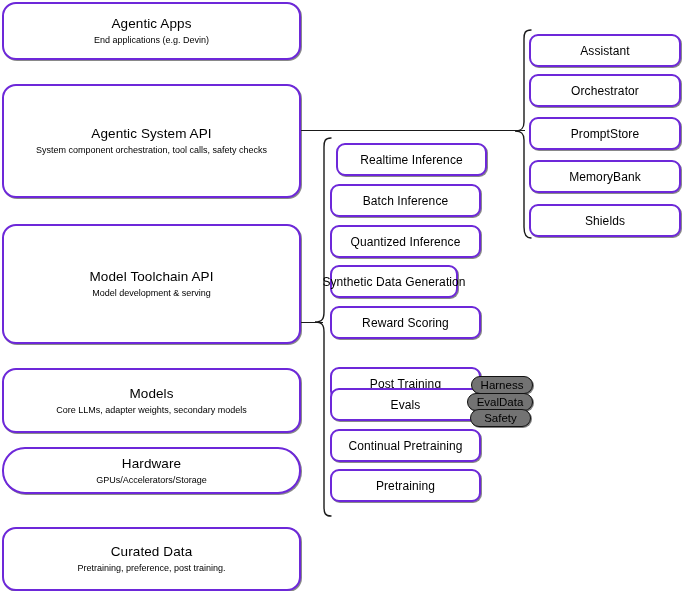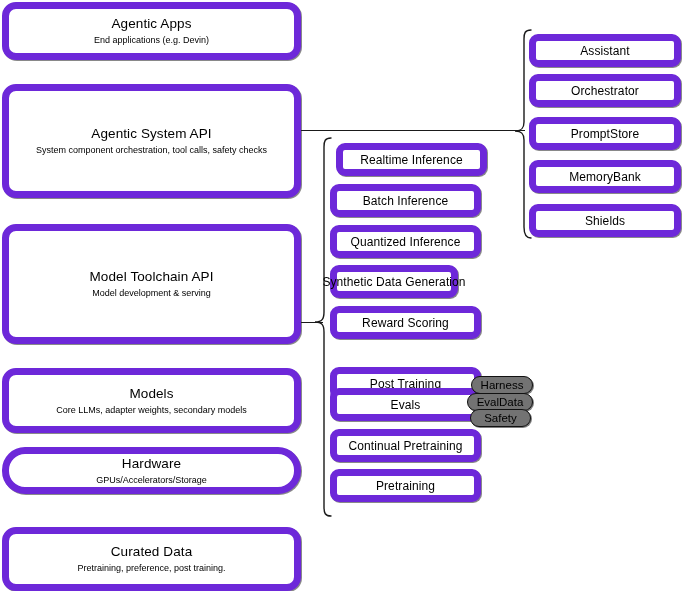--- a/index.html
+++ b/index.html
@@ -8,21 +8,21 @@
     font-family:"Liberation Sans","DejaVu Sans",sans-serif;
     color:#000000;
   }
   .canvas{position:absolute;inset:0;}
 
   
   .node{
     position:absolute;
     box-sizing:border-box;
     background:#ffffff;
-    border:7px solid #6d28d9;
+    border:2px solid #6d28d9;
     border-radius:12px;
     display:flex;
     flex-direction:column;
     align-items:center;
     justify-content:center;
     text-align:center;
     box-shadow:1px 1px 0 0 rgba(40,40,40,0.55);
     z-index:2;
   }
   .node .title{

